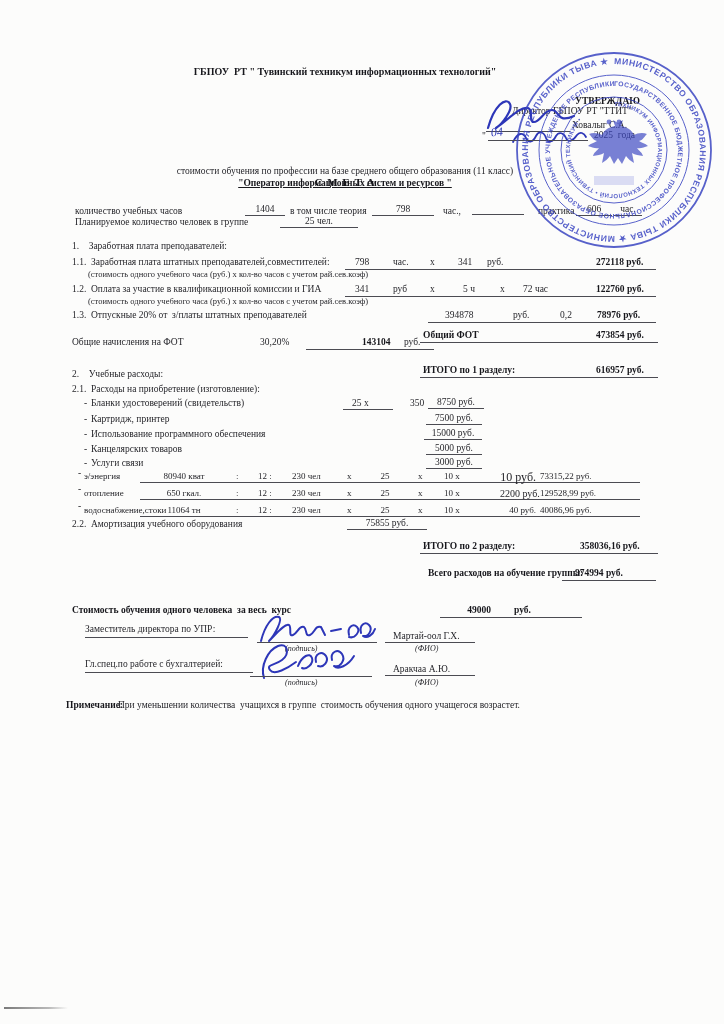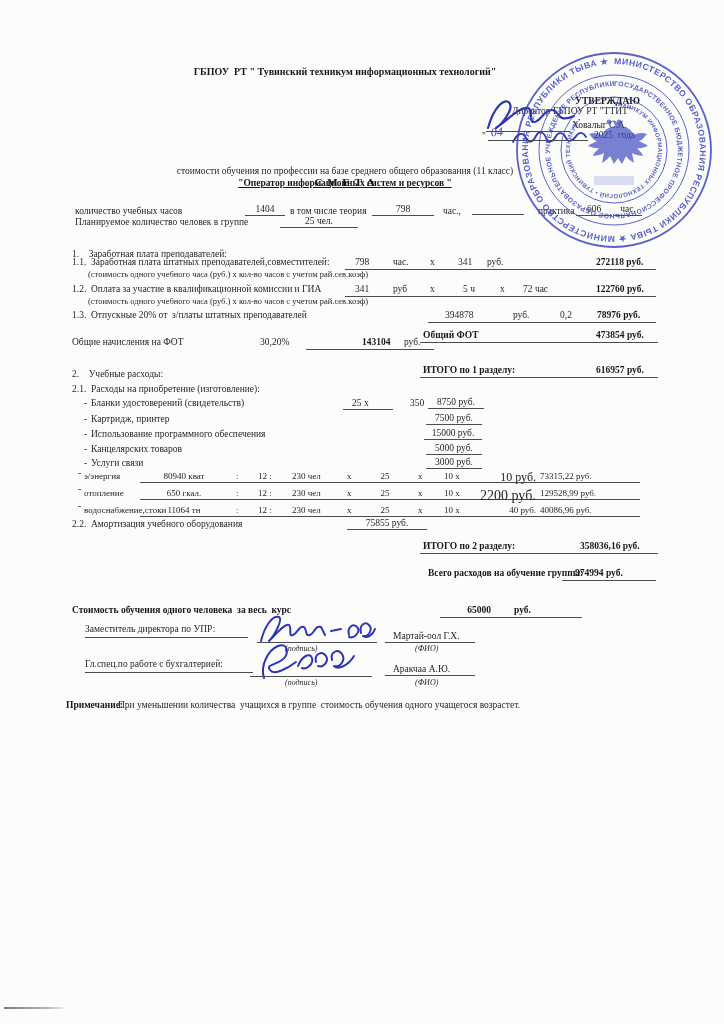--- a/index.html
+++ b/index.html
@@ -52,21 +52,21 @@
   <div class="t" style="left:290px;top:206px;">в том числе теория</div>
   <span class="t ul" style="left:372px;top:204px;width:62px;">798</span>
   <div class="t" style="left:443px;top:206px;">час.,</div>
   <div class="line" style="left:472px;top:214px;width:52px;"></div>
   <div class="t" style="left:538px;top:206px;">практика</div>
   <span class="t ul" style="left:576px;top:204px;width:36px;">606</span>
   <span class="t ul" style="left:614px;top:204px;width:28px;">час.</span>
   <div class="t" style="left:75px;top:217px;">Планируемое количество человек в группе</div>
   <span class="t ul" style="left:280px;top:216px;width:78px;">25 чел.</span>
 
-  <div class="t" style="left:72px;top:241px;margin-top:8px;">1.    Заработная плата преподавателей:</div>
+  <div class="t" style="left:72px;top:241px;">1.    Заработная плата преподавателей:</div>
 
   <div class="t" style="left:72px;top:257px;">1.1.  Заработная плата штатных преподавателей,совместителей:</div>
   <div class="line" style="left:345px;top:269px;width:255px;"></div>
   <span class="t" style="left:355px;top:257px;">798</span>
   <span class="t" style="left:393px;top:257px;">час.</span>
   <span class="t" style="left:430px;top:257px;">х</span>
   <span class="t" style="left:458px;top:257px;">341</span>
   <span class="t" style="left:487px;top:257px;">руб.</span>
   <div class="line" style="left:592px;top:269px;width:64px;"></div>
   <span class="t b" style="left:596px;top:257px;">272118 руб.</span>
@@ -149,21 +149,21 @@
   <div class="t" style="left:84px;top:488px;font-size:9px;text-align:right;">отопление</div>
   <div class="line" style="left:140px;top:499px;width:500px;"></div>
   <span class="t c" style="left:148px;top:488px;width:72px;font-size:9px;">650 гкал.</span>
   <span class="t" style="left:236px;top:488px;font-size:9px;">:</span>
   <span class="t" style="left:258px;top:488px;font-size:9px;">12 :</span>
   <span class="t" style="left:292px;top:488px;font-size:9px;">230 чел</span>
   <span class="t" style="left:347px;top:488px;font-size:9px;">х</span>
   <span class="t c" style="left:368px;top:488px;width:34px;font-size:9px;">25</span>
   <span class="t" style="left:418px;top:488px;font-size:9px;">х</span>
   <span class="t" style="left:444px;top:488px;font-size:9px;">10 х</span>
-  <span class="t" style="left:480px;top:488px;width:56px;text-align:left;font-size:14px;">2200 руб.</span>
+  <span class="t" style="left:500px;top:488px;width:56px;text-align:left;font-size:10px;">2200 руб.</span>
   <span class="t" style="left:540px;top:488px;font-size:9px;">129528,99 руб.</span>
 
   <span class="t" style="left:78px;top:501px;">-</span>
   <div class="t" style="left:84px;top:505px;font-size:9px;">водоснабжение,стоки</div>
   <div class="line" style="left:140px;top:516px;width:500px;"></div>
   <span class="t c" style="left:148px;top:505px;width:72px;font-size:9px;">11064 тн</span>
   <span class="t" style="left:236px;top:505px;font-size:9px;">:</span>
   <span class="t" style="left:258px;top:505px;font-size:9px;">12 :</span>
   <span class="t" style="left:292px;top:505px;font-size:9px;">230 чел</span>
   <span class="t" style="left:347px;top:505px;font-size:9px;">х</span>
@@ -179,21 +179,21 @@
   <div class="t b" style="left:423px;top:541px;">ИТОГО по 2 разделу:</div>
   <div class="line" style="left:420px;top:553px;width:238px;"></div>
   <span class="t b" style="left:580px;top:541px;">358036,16 руб.</span>
 
   <div class="t b" style="left:428px;top:568px;">Всего расходов на обучение группы:</div>
   <div class="line" style="left:562px;top:580px;width:94px;"></div>
   <span class="t b" style="left:575px;top:568px;">974994 руб.</span>
 
   <div class="t b" style="left:72px;top:605px;">Стоимость обучения одного человека  за весь  курс</div>
   <div class="line" style="left:440px;top:617px;width:142px;"></div>
-  <span class="t b" style="left:450px;top:605px;width:58px;text-align:center;">65000</span>
+  <span class="t b" style="left:450px;top:605px;width:58px;text-align:center;">49000</span>
   <span class="t b" style="left:514px;top:605px;">руб.</span>
 
   <div class="t" style="left:85px;top:624px;">Заместитель директора по УПР:</div>
   <div class="line" style="left:85px;top:637px;width:163px;"></div>
   <svg class="sig" style="left:253px;top:611px;" width="124" height="36">
     <path d="M8,30 C12,14 20,4 26,6 C30,8 22,24 16,30 C24,22 32,12 36,14 C39,16 35,26 40,24 C45,22 46,14 51,16 C54,18 52,26 57,24 C62,22 62,14 68,16 L72,24 M78,20 L88,18 M96,24 C94,16 100,12 104,16 C108,20 102,28 96,26 M108,22 C106,14 112,10 116,14 C120,18 116,26 110,25 C114,28 120,24 122,18" stroke-width="2"></path>
   </svg>
   <div class="line" style="left:257px;top:642px;width:120px;"></div>
   <div class="t i xs" style="left:285px;top:644px;">(подпись)</div>
   <div class="t" style="left:393px;top:631px;">Мартай-оол Г.Х.</div>

